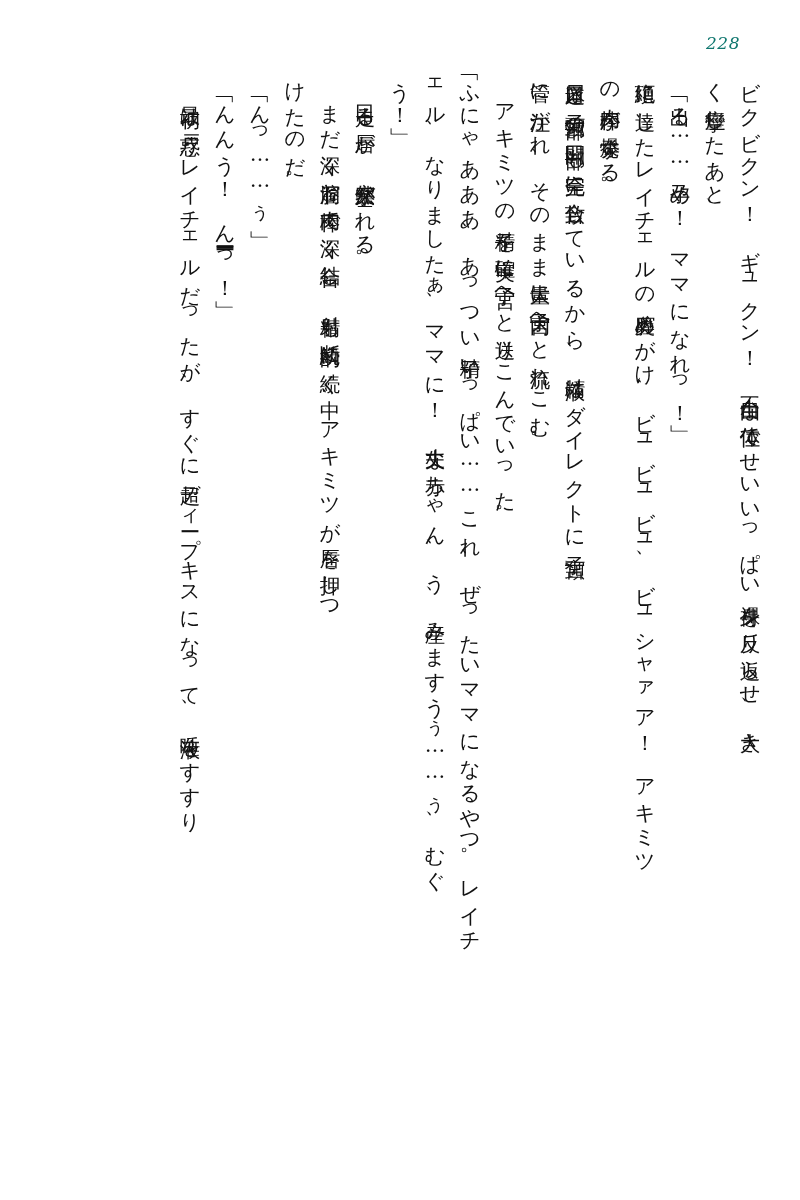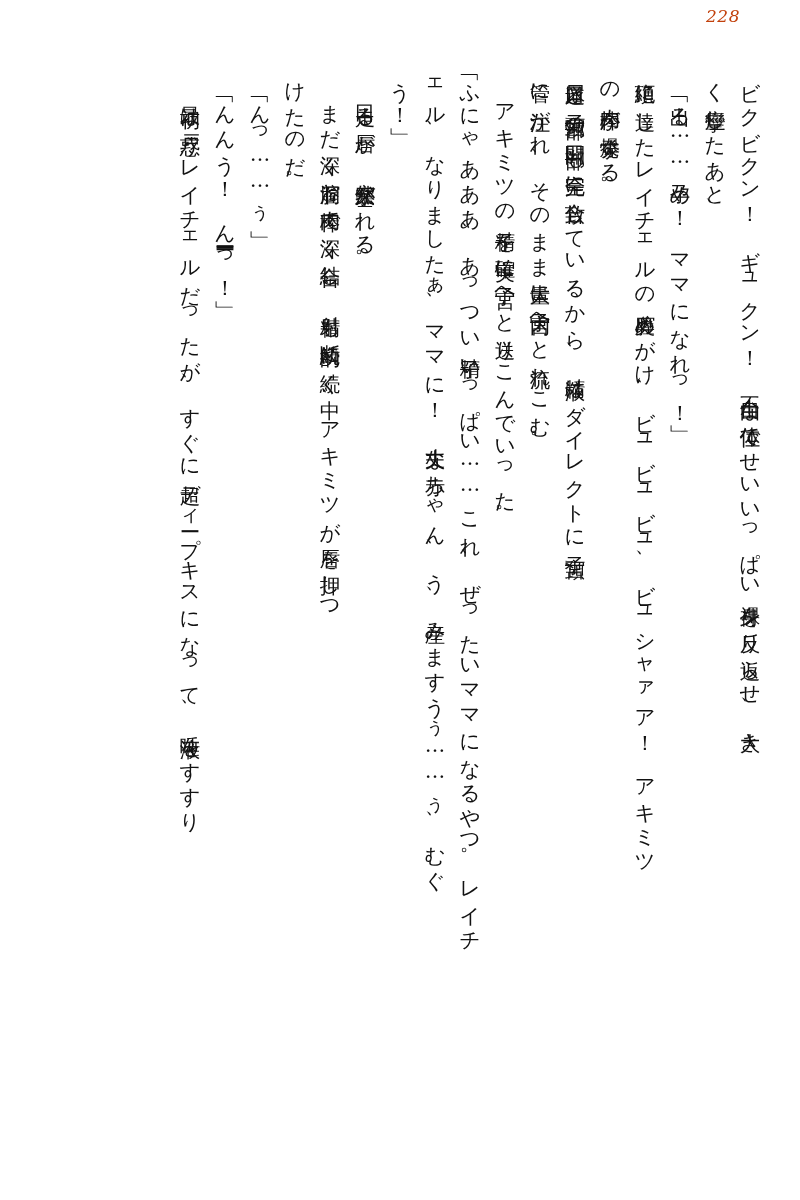--- a/index.html
+++ b/index.html
@@ -16,26 +16,26 @@
   }
   .page {
     position: relative;
     width: 800px;
     height: 1200px;
     background: #ffffff;
     box-sizing: border-box;
   }
   .page-number {
     position: absolute;
-    top: 6px;
+    top: 33px;
     right: 60px;
     font-family: "DejaVu Serif", "Liberation Serif", serif;
     font-style: italic;
     font-size: 17px;
-    color: #c2410c;
+    color: #0f766e;
     letter-spacing: 0.5px;
   }
   .text-block {
     position: absolute;
     top: 68px;
     left: 40px;
     right: 40px;
     bottom: 40px;
     display: flex;
     flex-direction: row-reverse;

